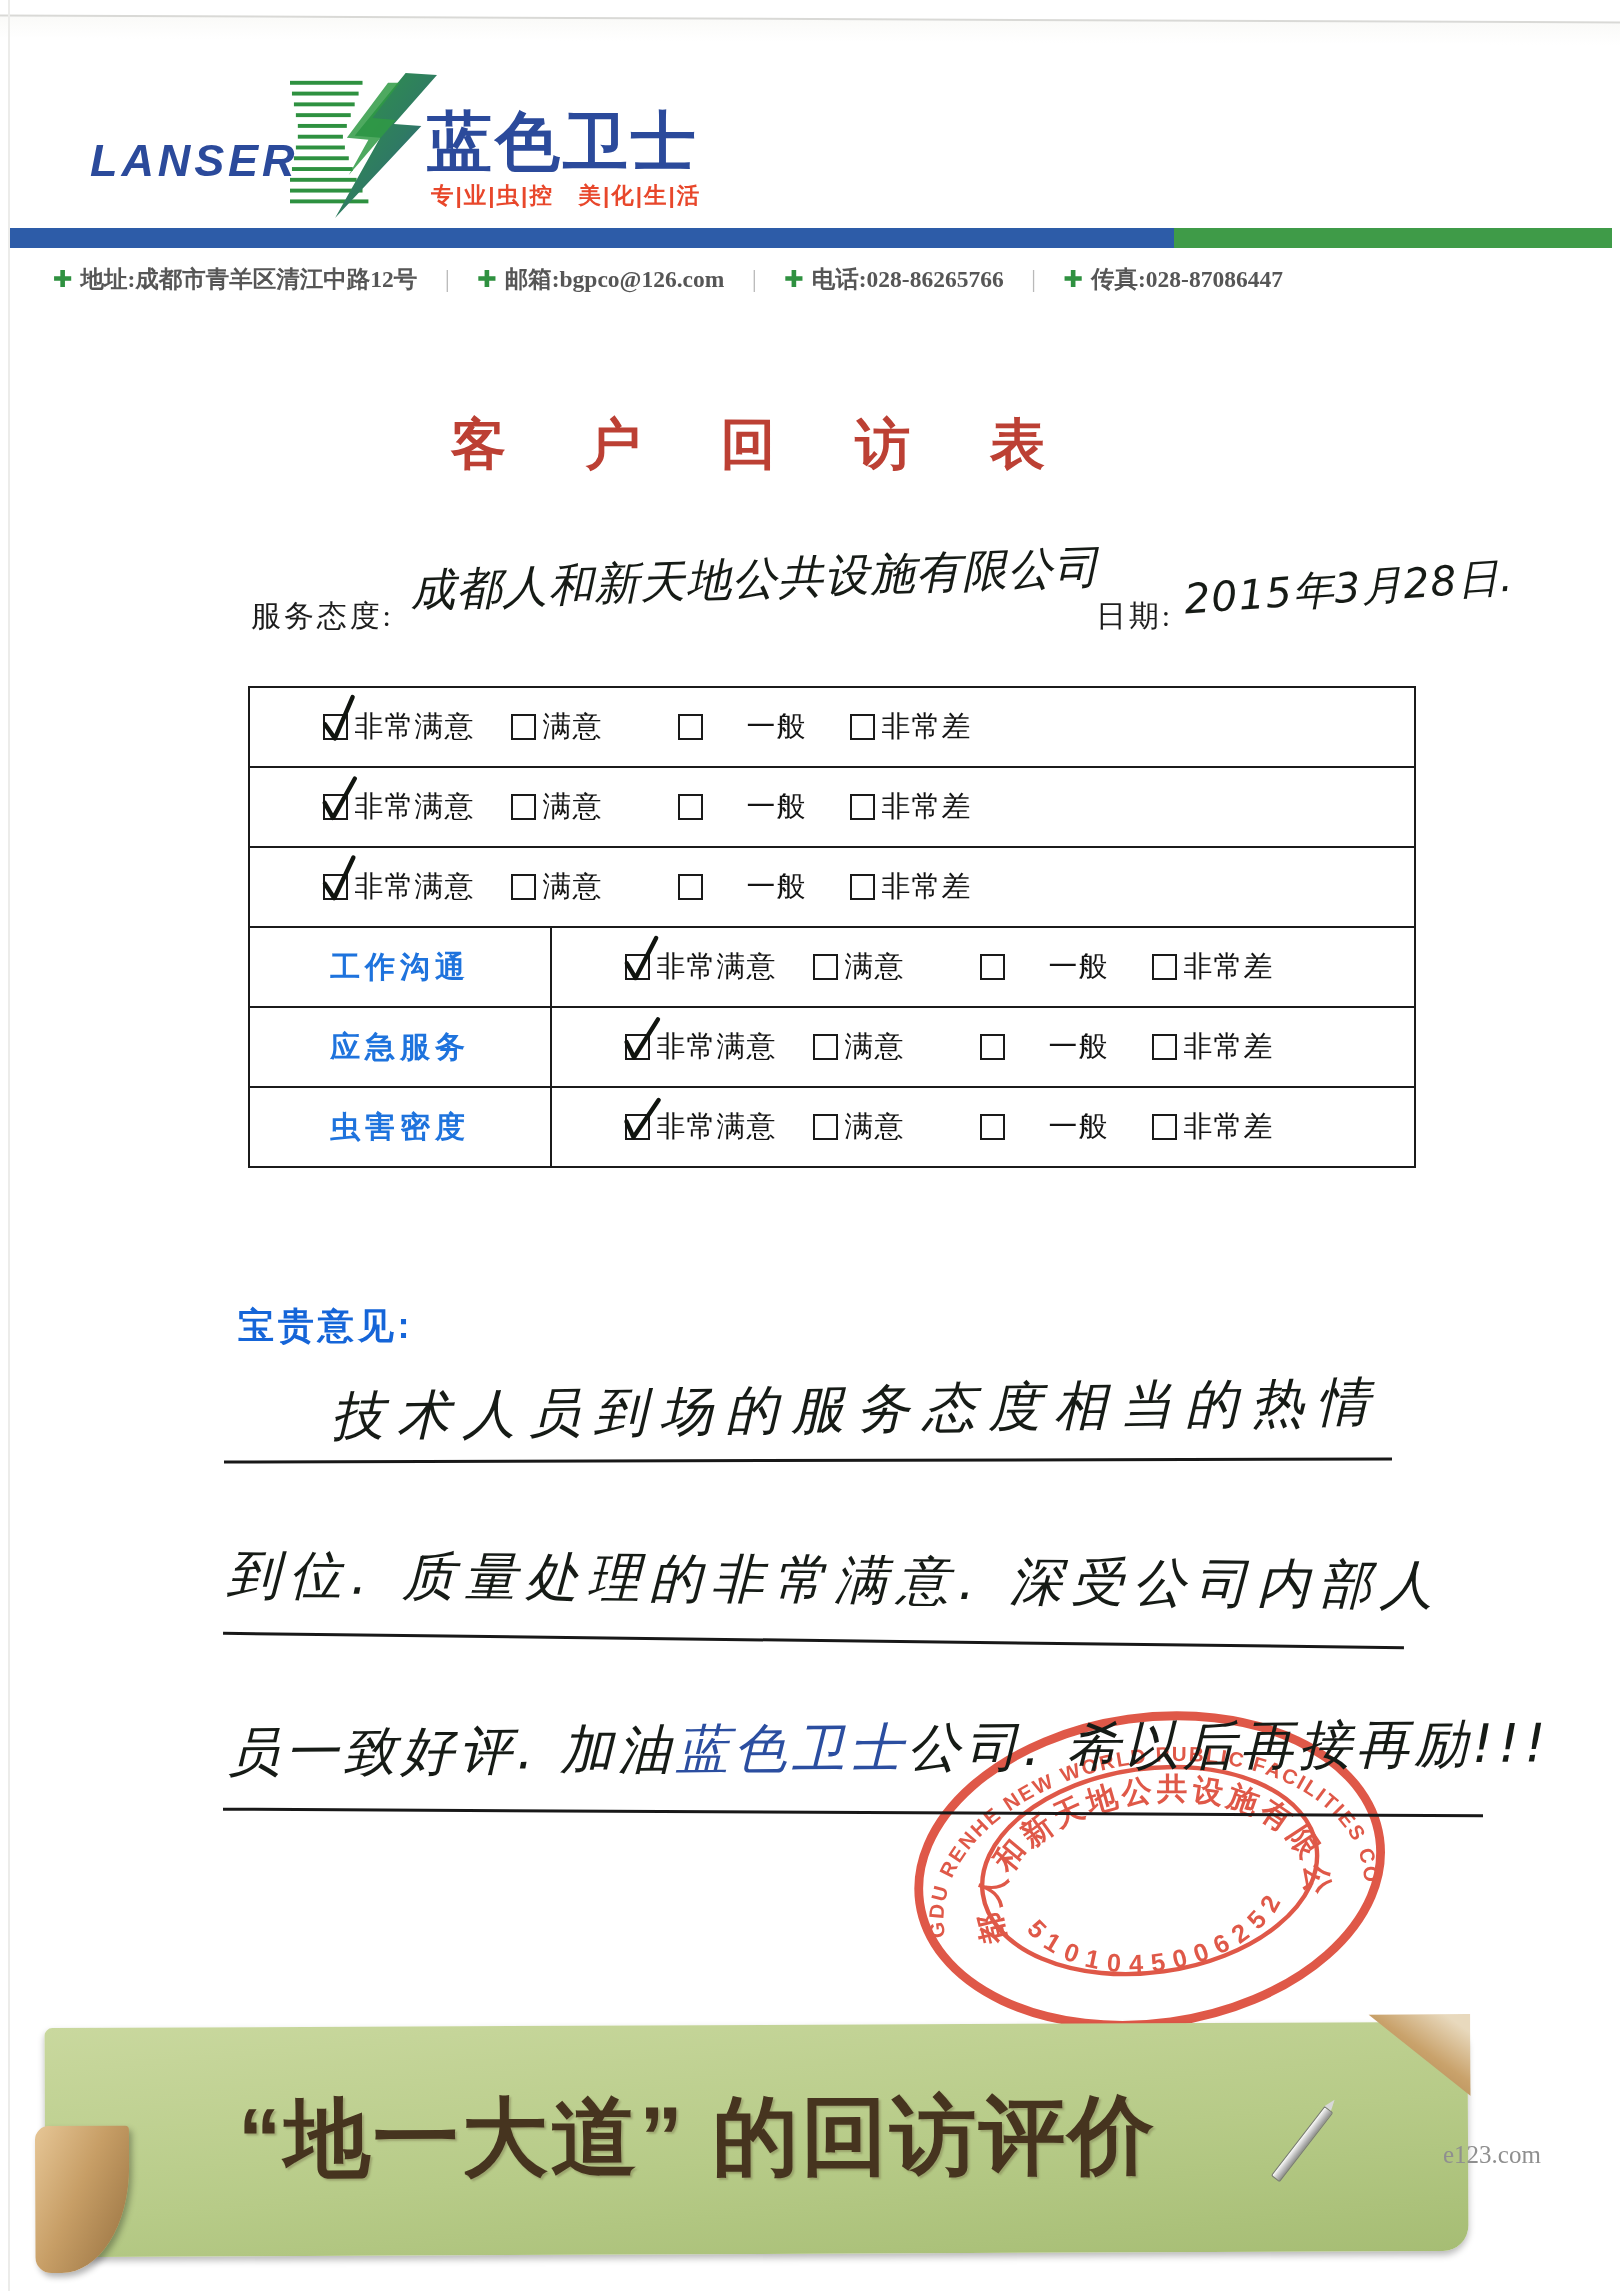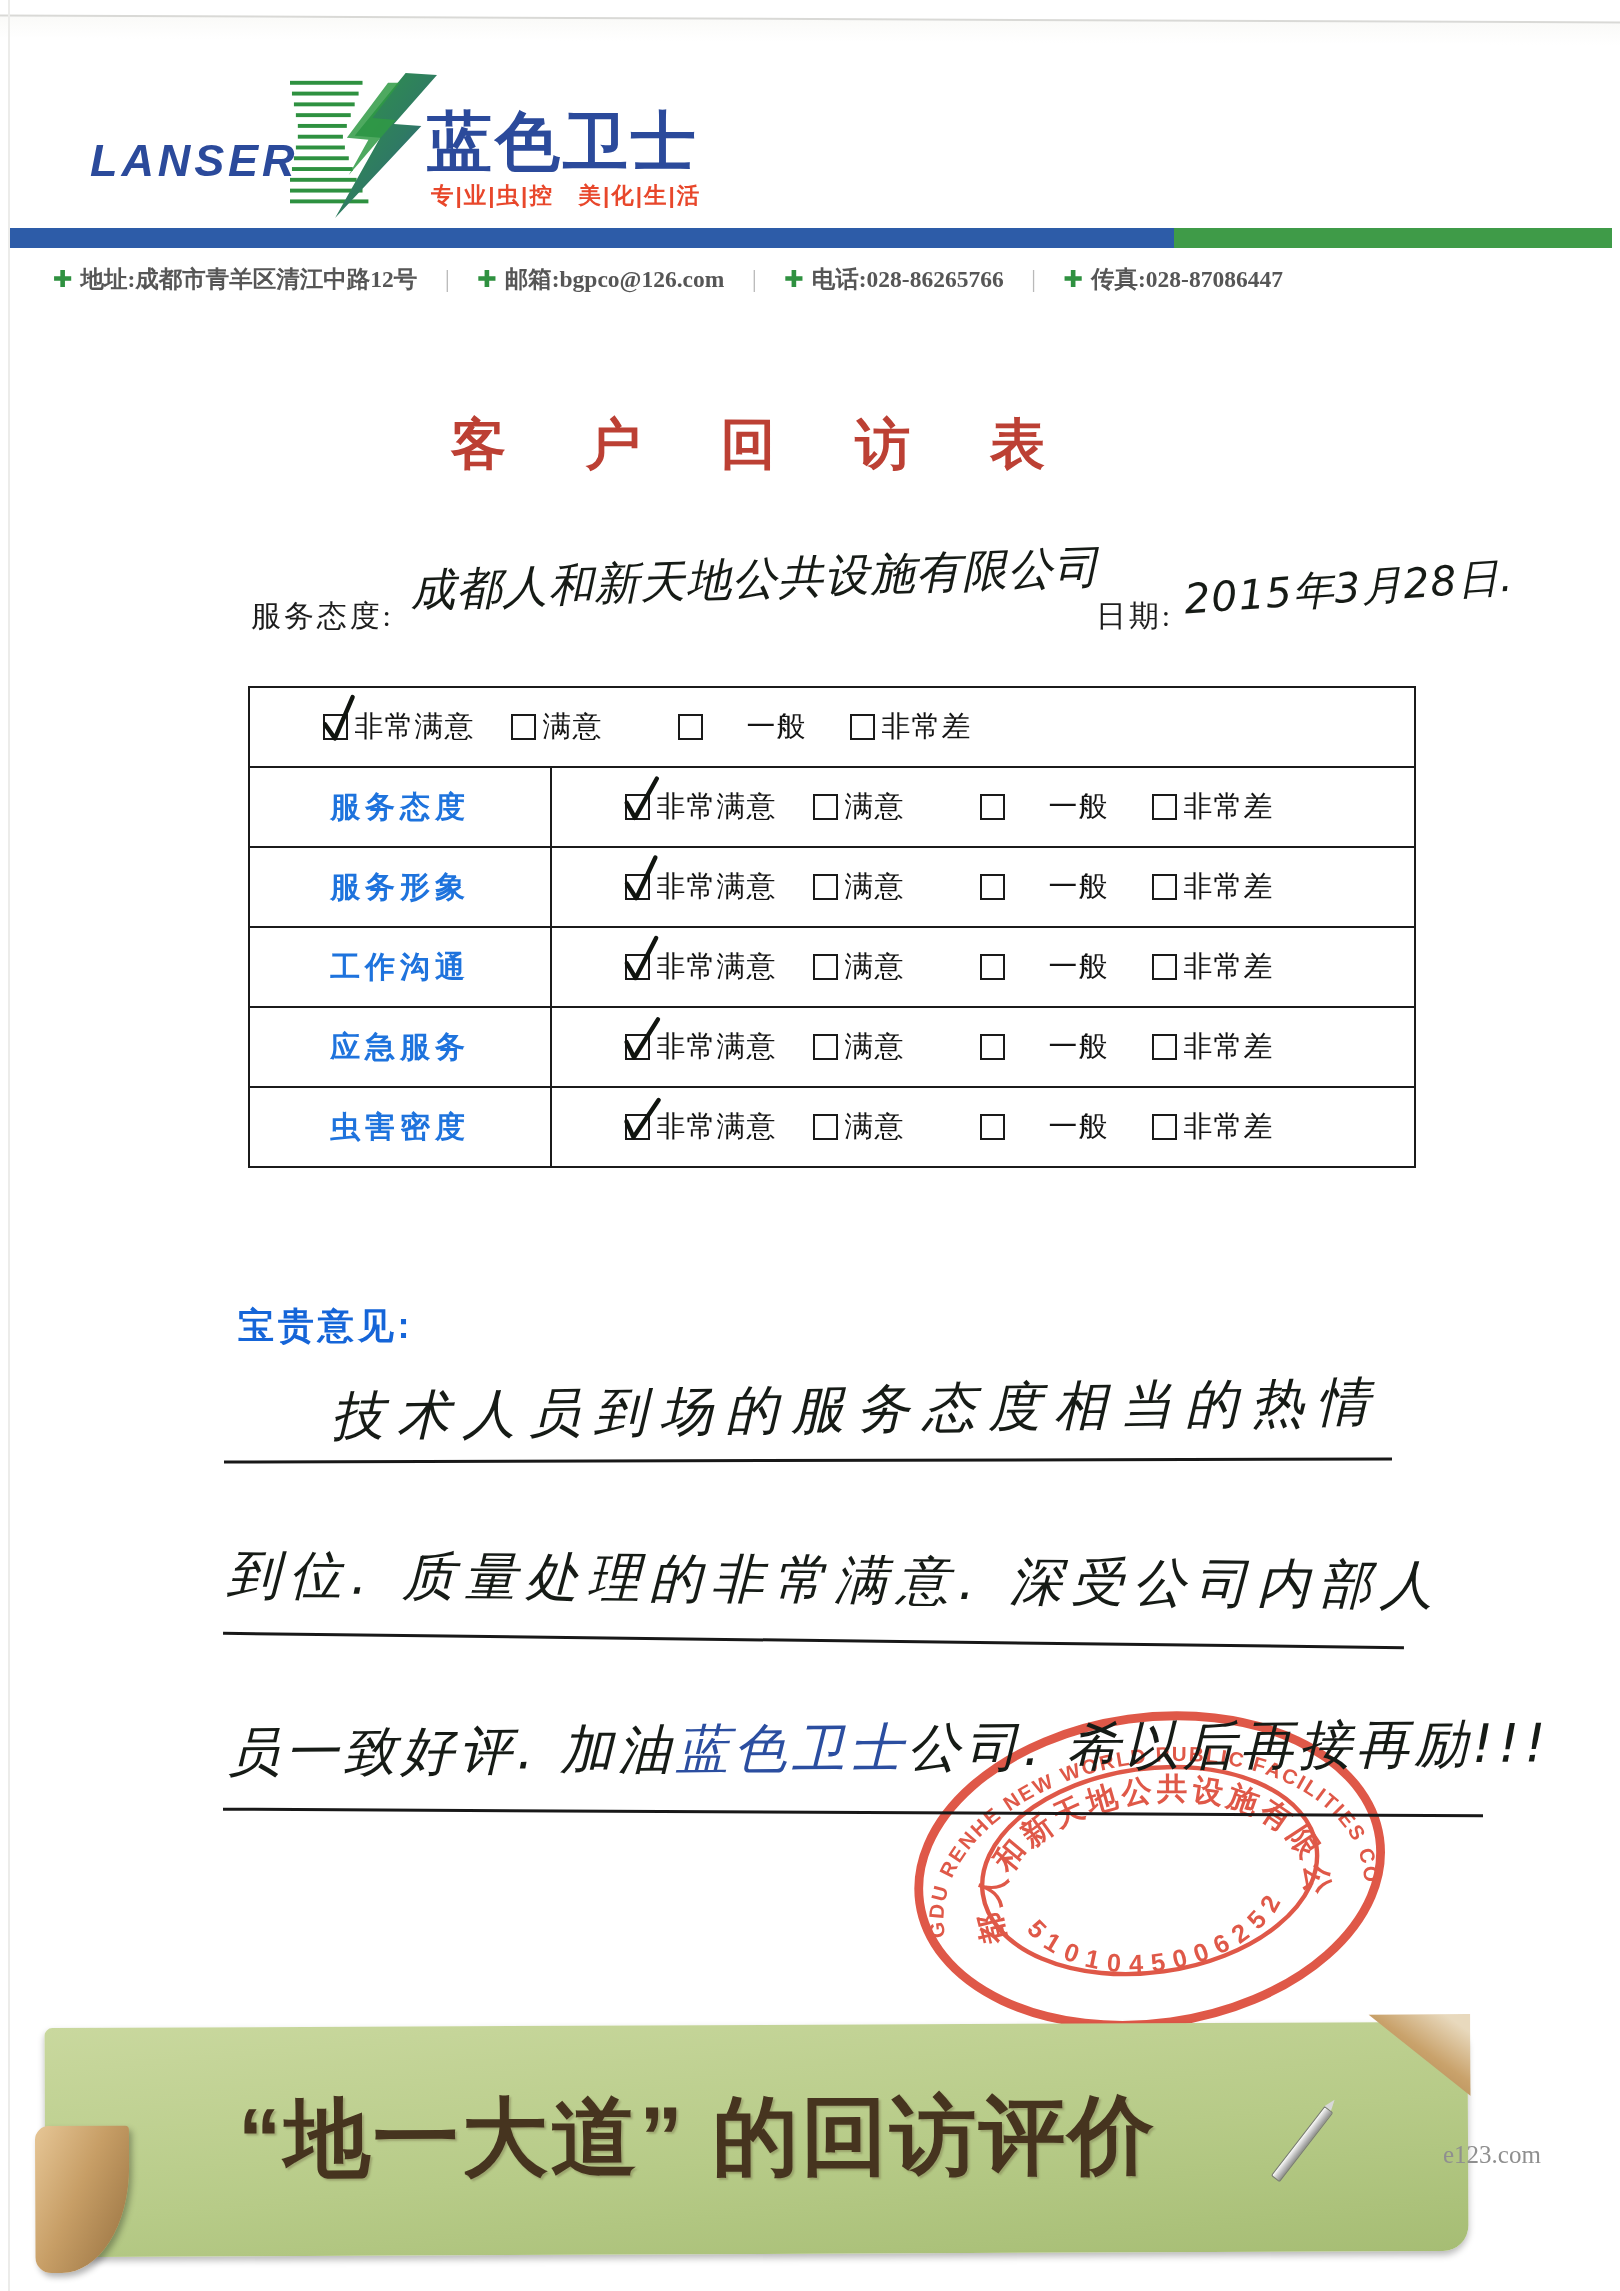--- a/index.html
+++ b/index.html
@@ -182,21 +182,20 @@
             <span class="cb"></span>
             <span class="opt-text">一般</span>
           </span>
           <span class="opt">
             <span class="cb"></span>
             <span class="opt-text">非常差</span>
           </span>
         </div>
       </div>
       <div class="r-row">
-        <div class="r-label">服务态度</div>
         <div class="r-opts">
           <span class="opt">
             <span class="cb">
               <svg width="41" height="55" viewBox="0 0 42 56" style="transform: rotate(2deg);">
                 <path d="M6 32 L15 47 L36 6" fill="none" stroke="#10140f" stroke-width="4.5" stroke-linecap="round" stroke-linejoin="round"></path>
               </svg>
             </span>
             <span class="opt-text">非常满意</span>
           </span>
           <span class="opt">
@@ -207,21 +206,20 @@
             <span class="cb"></span>
             <span class="opt-text">一般</span>
           </span>
           <span class="opt">
             <span class="cb"></span>
             <span class="opt-text">非常差</span>
           </span>
         </div>
       </div>
       <div class="r-row">
-        <div class="r-label">服务形象</div>
         <div class="r-opts">
           <span class="opt">
             <span class="cb">
               <svg width="41" height="55" viewBox="0 0 42 56" style="transform: rotate(-2deg);">
                 <path d="M6 32 L15 47 L36 6" fill="none" stroke="#10140f" stroke-width="4.5" stroke-linecap="round" stroke-linejoin="round"></path>
               </svg>
             </span>
             <span class="opt-text">非常满意</span>
           </span>
           <span class="opt">

